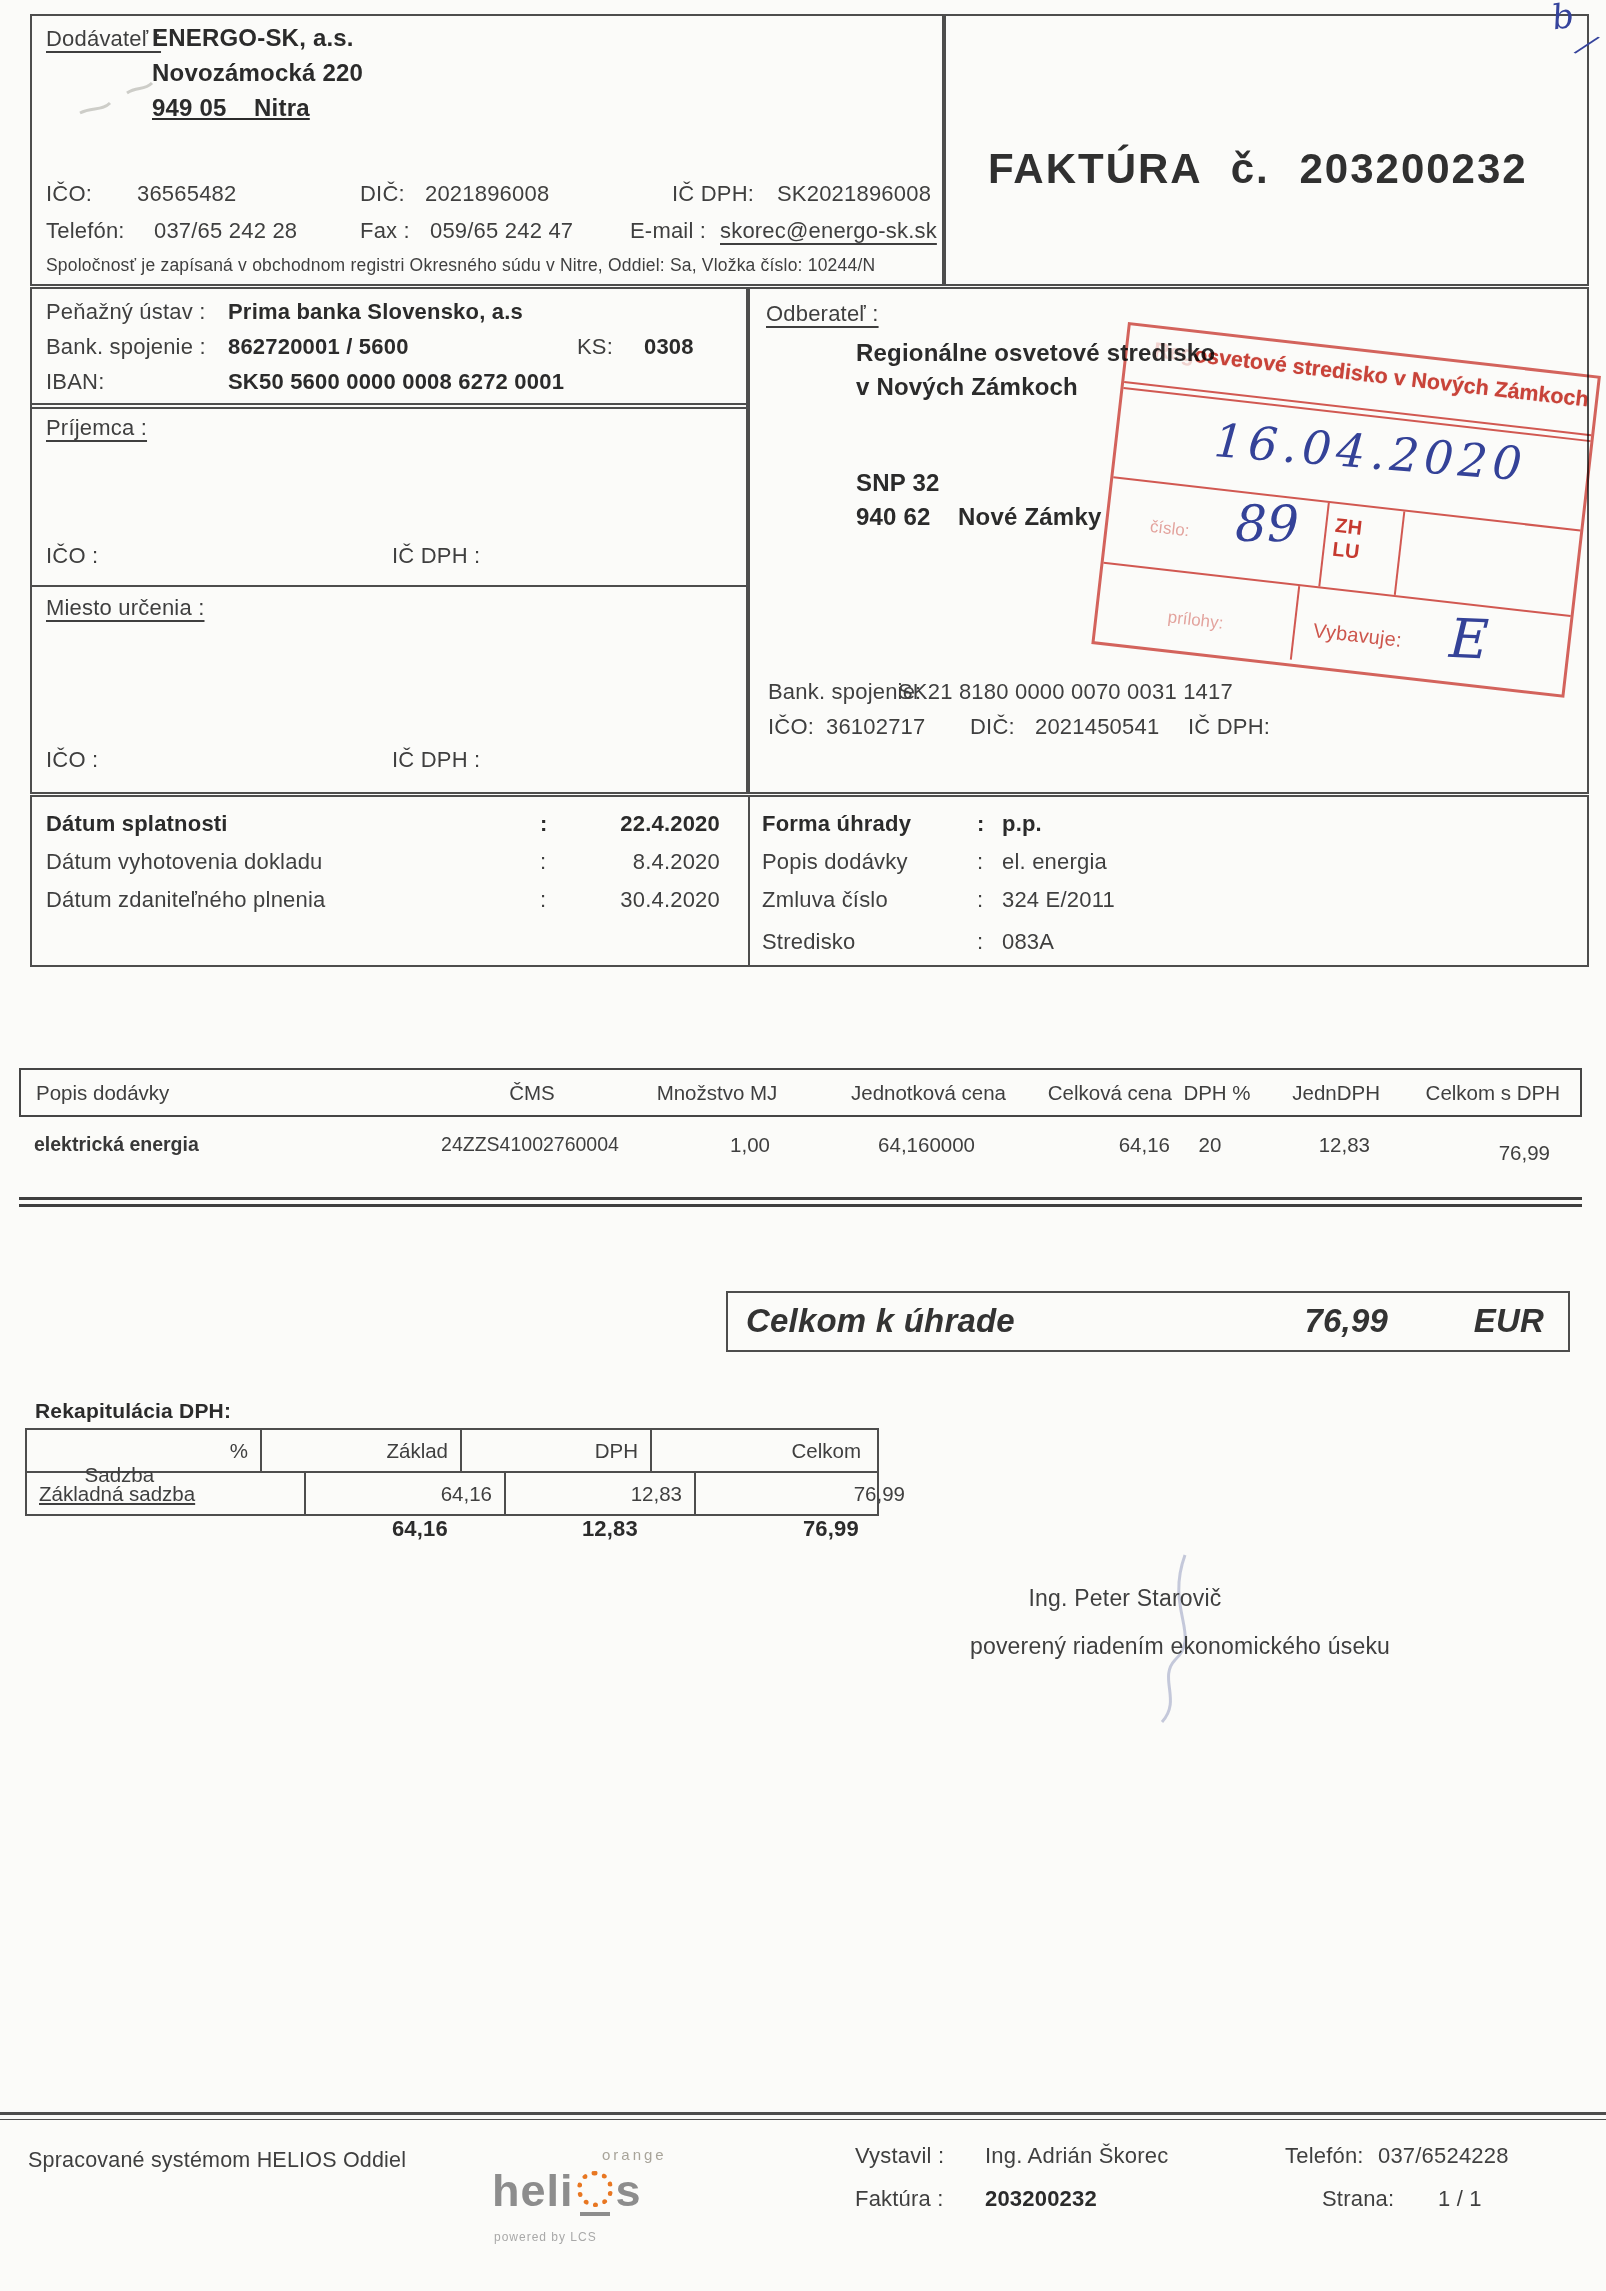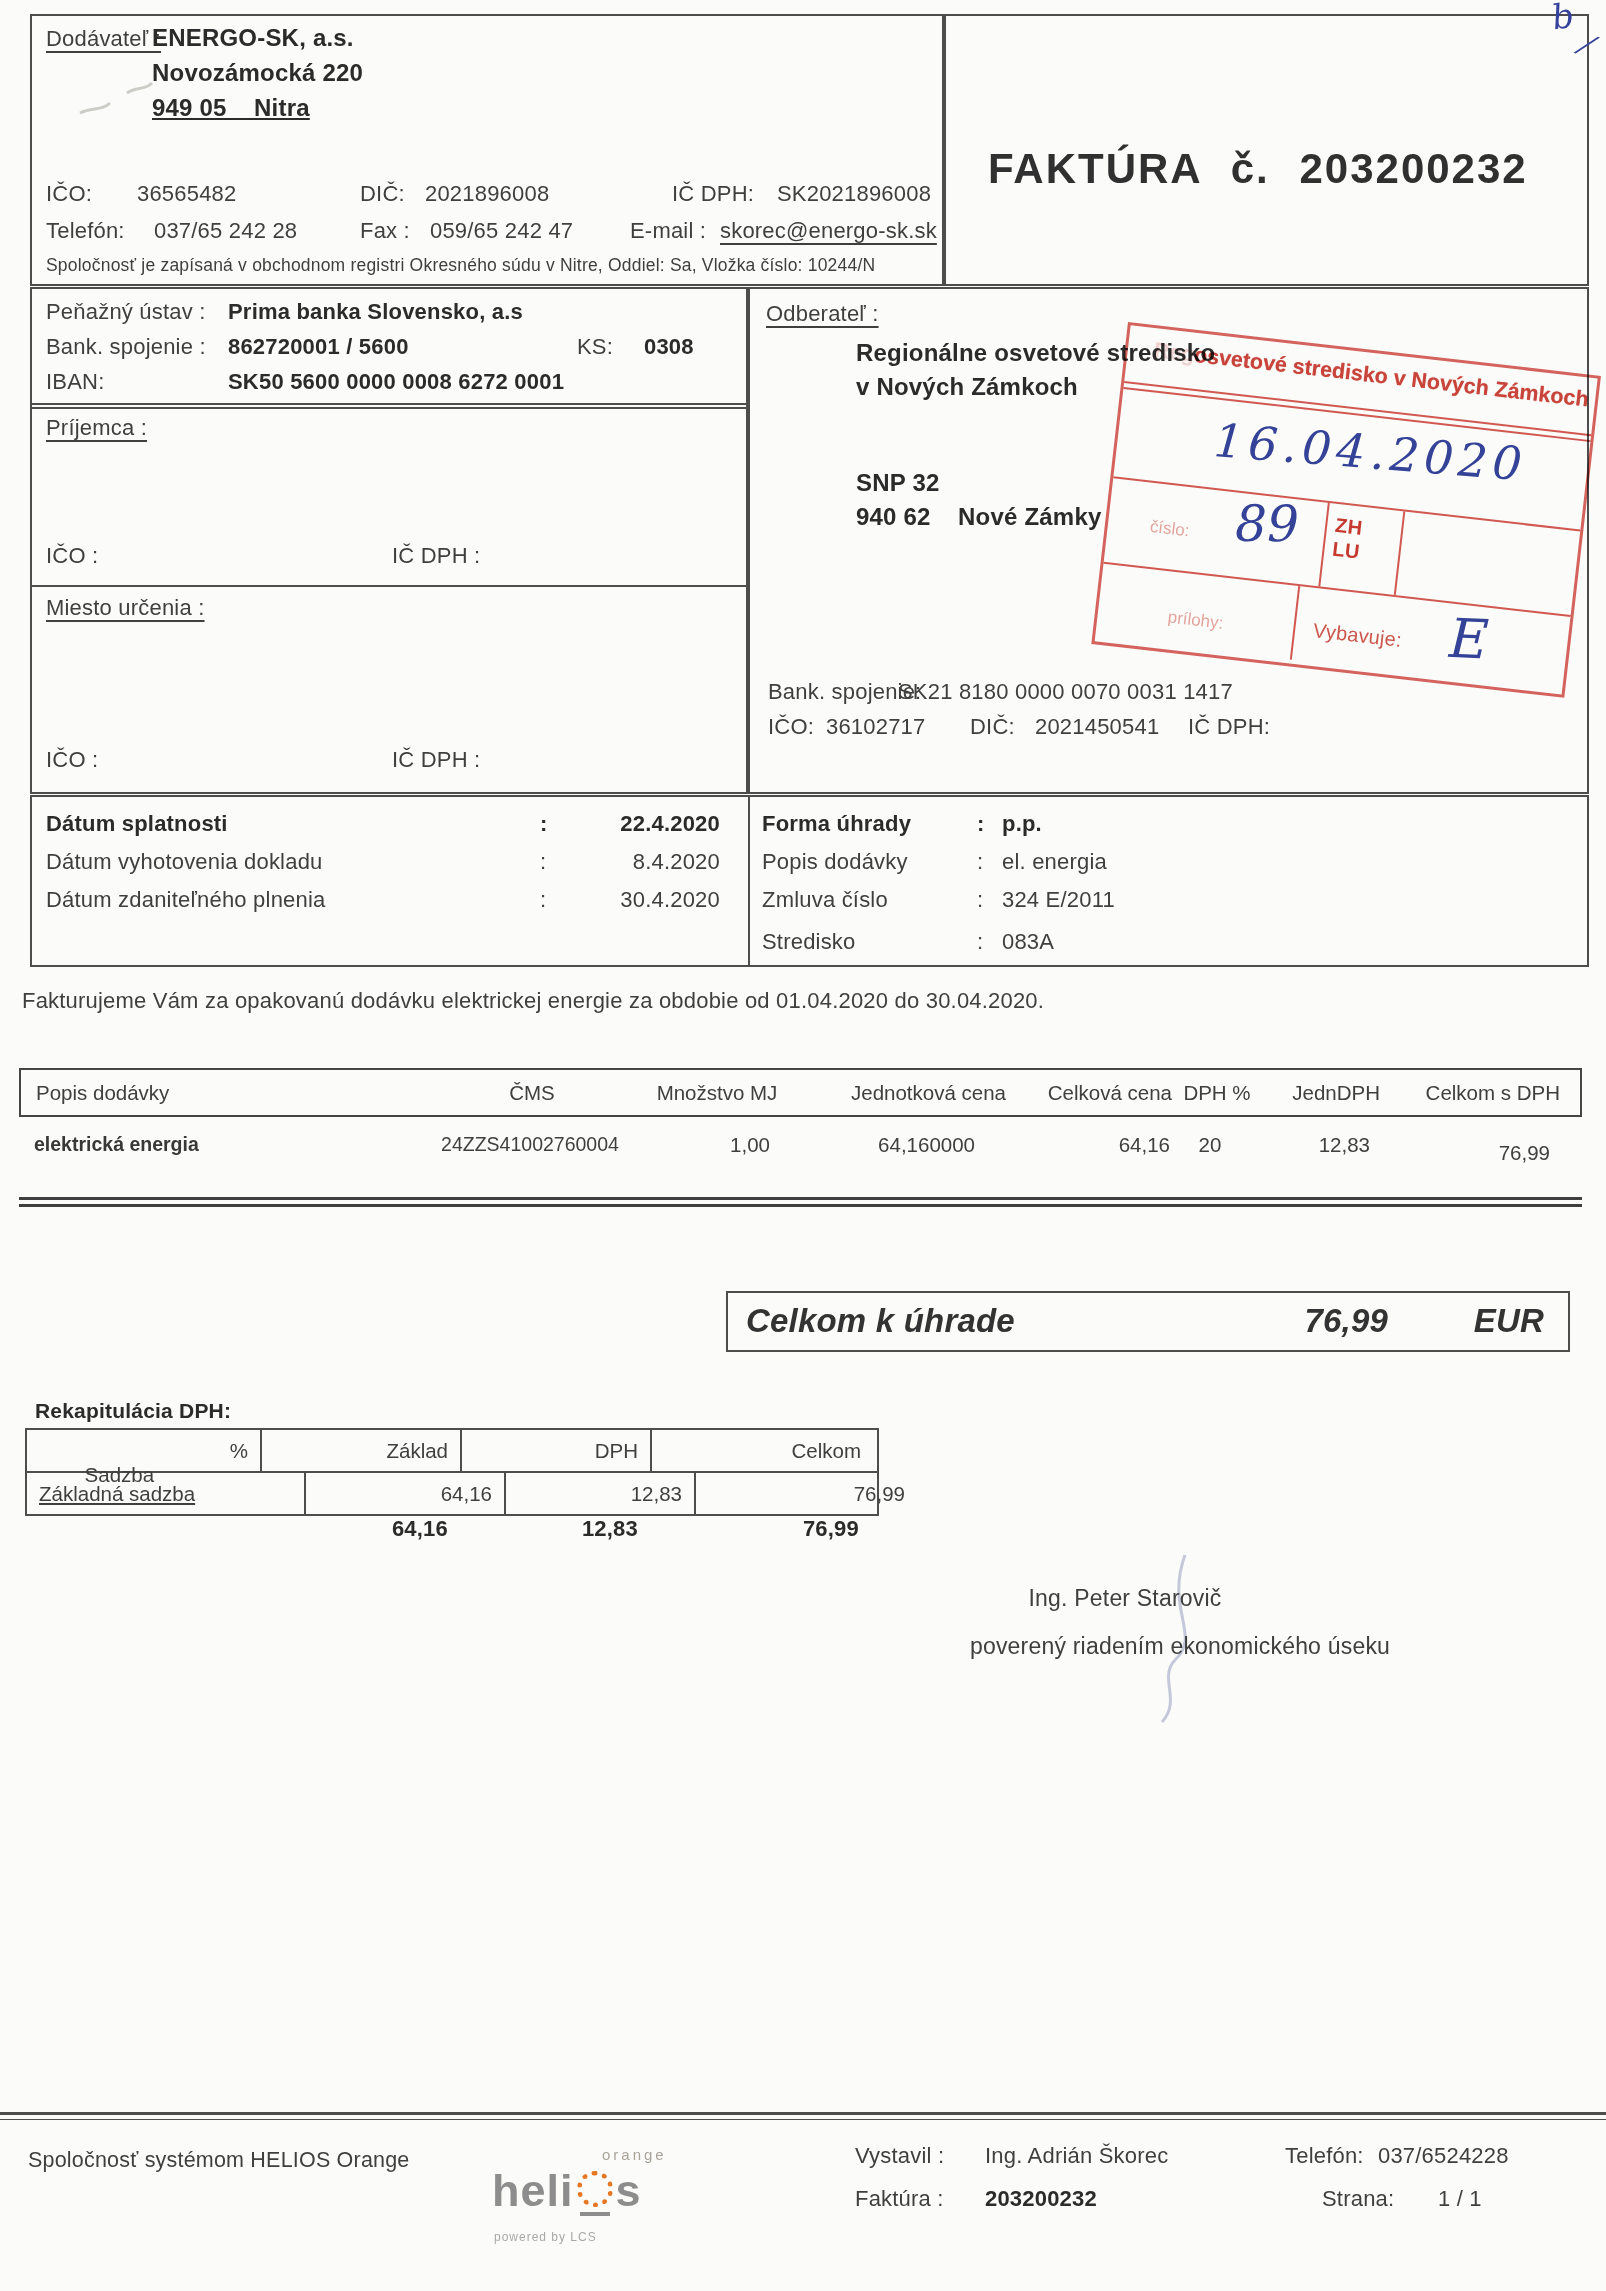--- a/index.html
+++ b/index.html
@@ -165,21 +165,20 @@
     <div class="t" style="left:945px;top:52px;">:</div>
     <div class="t" style="left:970px;top:52px;">el. energia</div>
     <div class="t" style="left:730px;top:90px;">Zmluva číslo</div>
     <div class="t" style="left:945px;top:90px;">:</div>
     <div class="t" style="left:970px;top:90px;">324 E/2011</div>
     <div class="t" style="left:730px;top:132px;">Stredisko</div>
     <div class="t" style="left:945px;top:132px;">:</div>
     <div class="t" style="left:970px;top:132px;">083A</div>
   </div>
 
-  <div class="t" style="left:22px;top:988px;">Fakturujeme Vám za opakovanú dodávku elektrickej energie za obdobie od 01.04.2020 do 30.04.2020.</div>
 
   <div class="abs" style="left:19px;top:1068px;width:1563px;">
     <div class="irow" style="border:2px solid #454545;padding:11px 0 10px 0;">
       <div class="icell" style="width:401px;padding-left:15px;box-sizing:border-box;">Popis dodávky</div>
       <div class="icell center" style="width:220px;">ČMS</div>
       <div class="icell center" style="width:150px;">Množstvo MJ</div>
       <div class="icell right" style="width:220px;padding-right:6px;box-sizing:border-box;">Jednotková cena</div>
       <div class="icell right" style="width:160px;">Celková cena</div>
       <div class="icell center" style="width:90px;">DPH %</div>
       <div class="icell right" style="width:118px;">JednDPH</div>
@@ -232,21 +231,21 @@
 
   <svg class="abs" style="left:1090px;top:1550px;" width="220" height="180">
     <path d="M95 5 C75 60 112 85 85 110 C68 128 92 150 72 172" stroke="#b6bcd2" stroke-width="3" fill="none" opacity=".8"></path>
   </svg>
   <div class="t" style="left:880px;top:1633px;width:600px;text-align:center;font-size:23px;">poverený riadením ekonomického úseku</div>
   <div class="t" style="left:825px;top:1585px;width:600px;text-align:center;font-size:23px;">Ing. Peter Starovič</div>
 
   <div class="hline" style="left:0;top:2112px;width:1606px;border-top-width:3px;"></div>
   <div class="hline" style="left:0;top:2119px;width:1606px;border-top-width:1px;"></div>
 
-  <div class="t" style="left:28px;top:2148px;font-size:21.5px;">Spoločnosť systémom HELIOS Orange</div>
+  <div class="t" style="left:28px;top:2148px;font-size:21.5px;">Spracované systémom HELIOS Oddiel</div>
 
   <div class="abs" style="left:492px;top:2138px;width:220px;">
     <div class="t" style="left:110px;top:8px;font-size:15px;letter-spacing:3px;color:#a8a49a;">orange</div>
     <div class="t heliosword" style="left:0;top:26px;"><span>heli</span><span class="dot-o"></span><span>s</span></div>
     <div class="t" style="left:2px;top:92px;font-size:12px;color:#a8a8a8;letter-spacing:1px;">powered by LCS</div>
   </div>
 
   <div class="t" style="left:855px;top:2143px;">Vystavil :</div>
   <div class="t" style="left:985px;top:2143px;">Ing. Adrián Škorec</div>
   <div class="t" style="left:1285px;top:2143px;">Telefón:</div>

